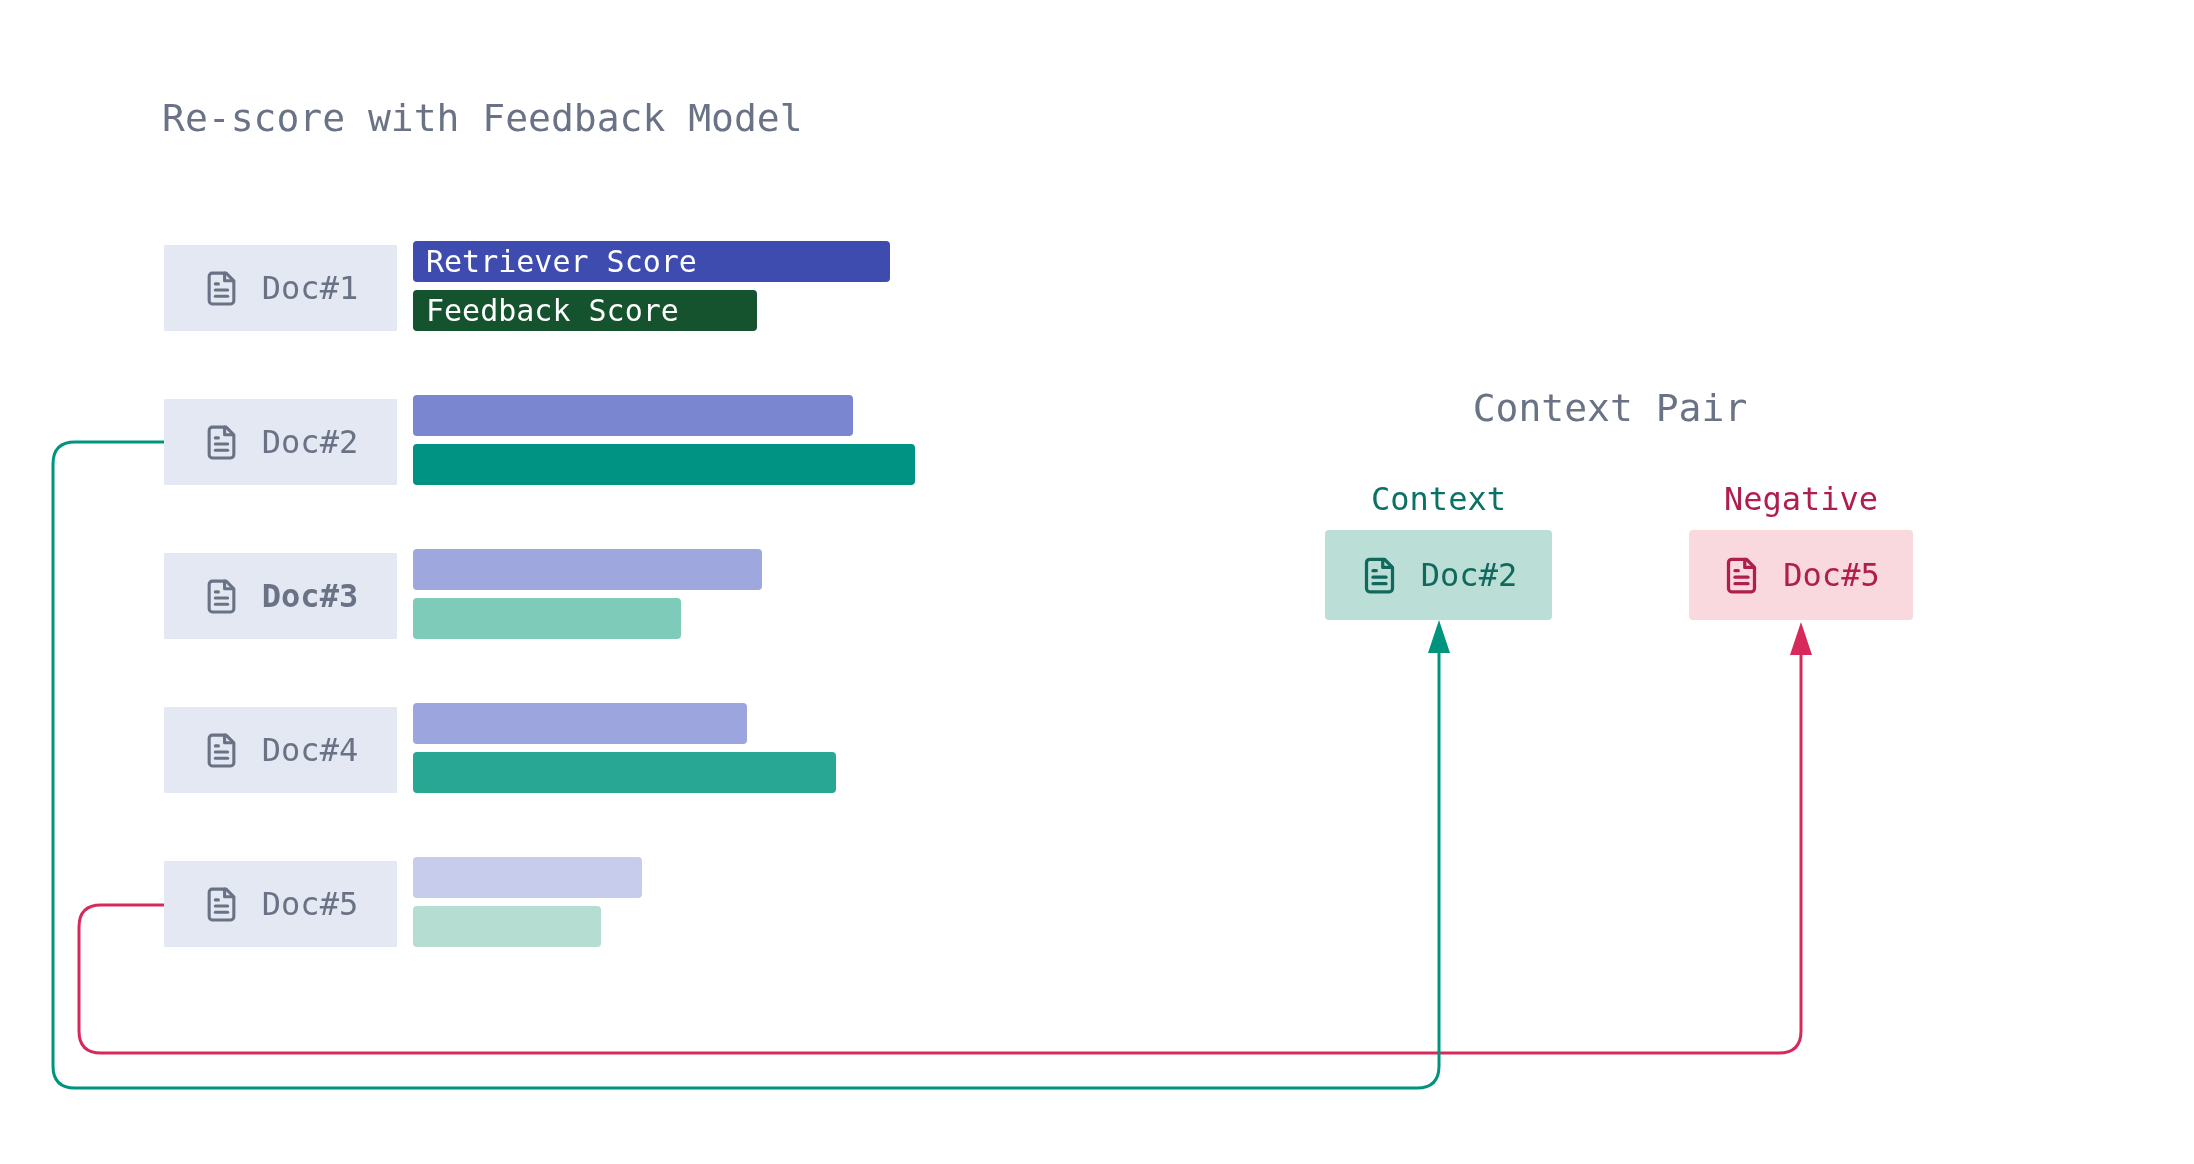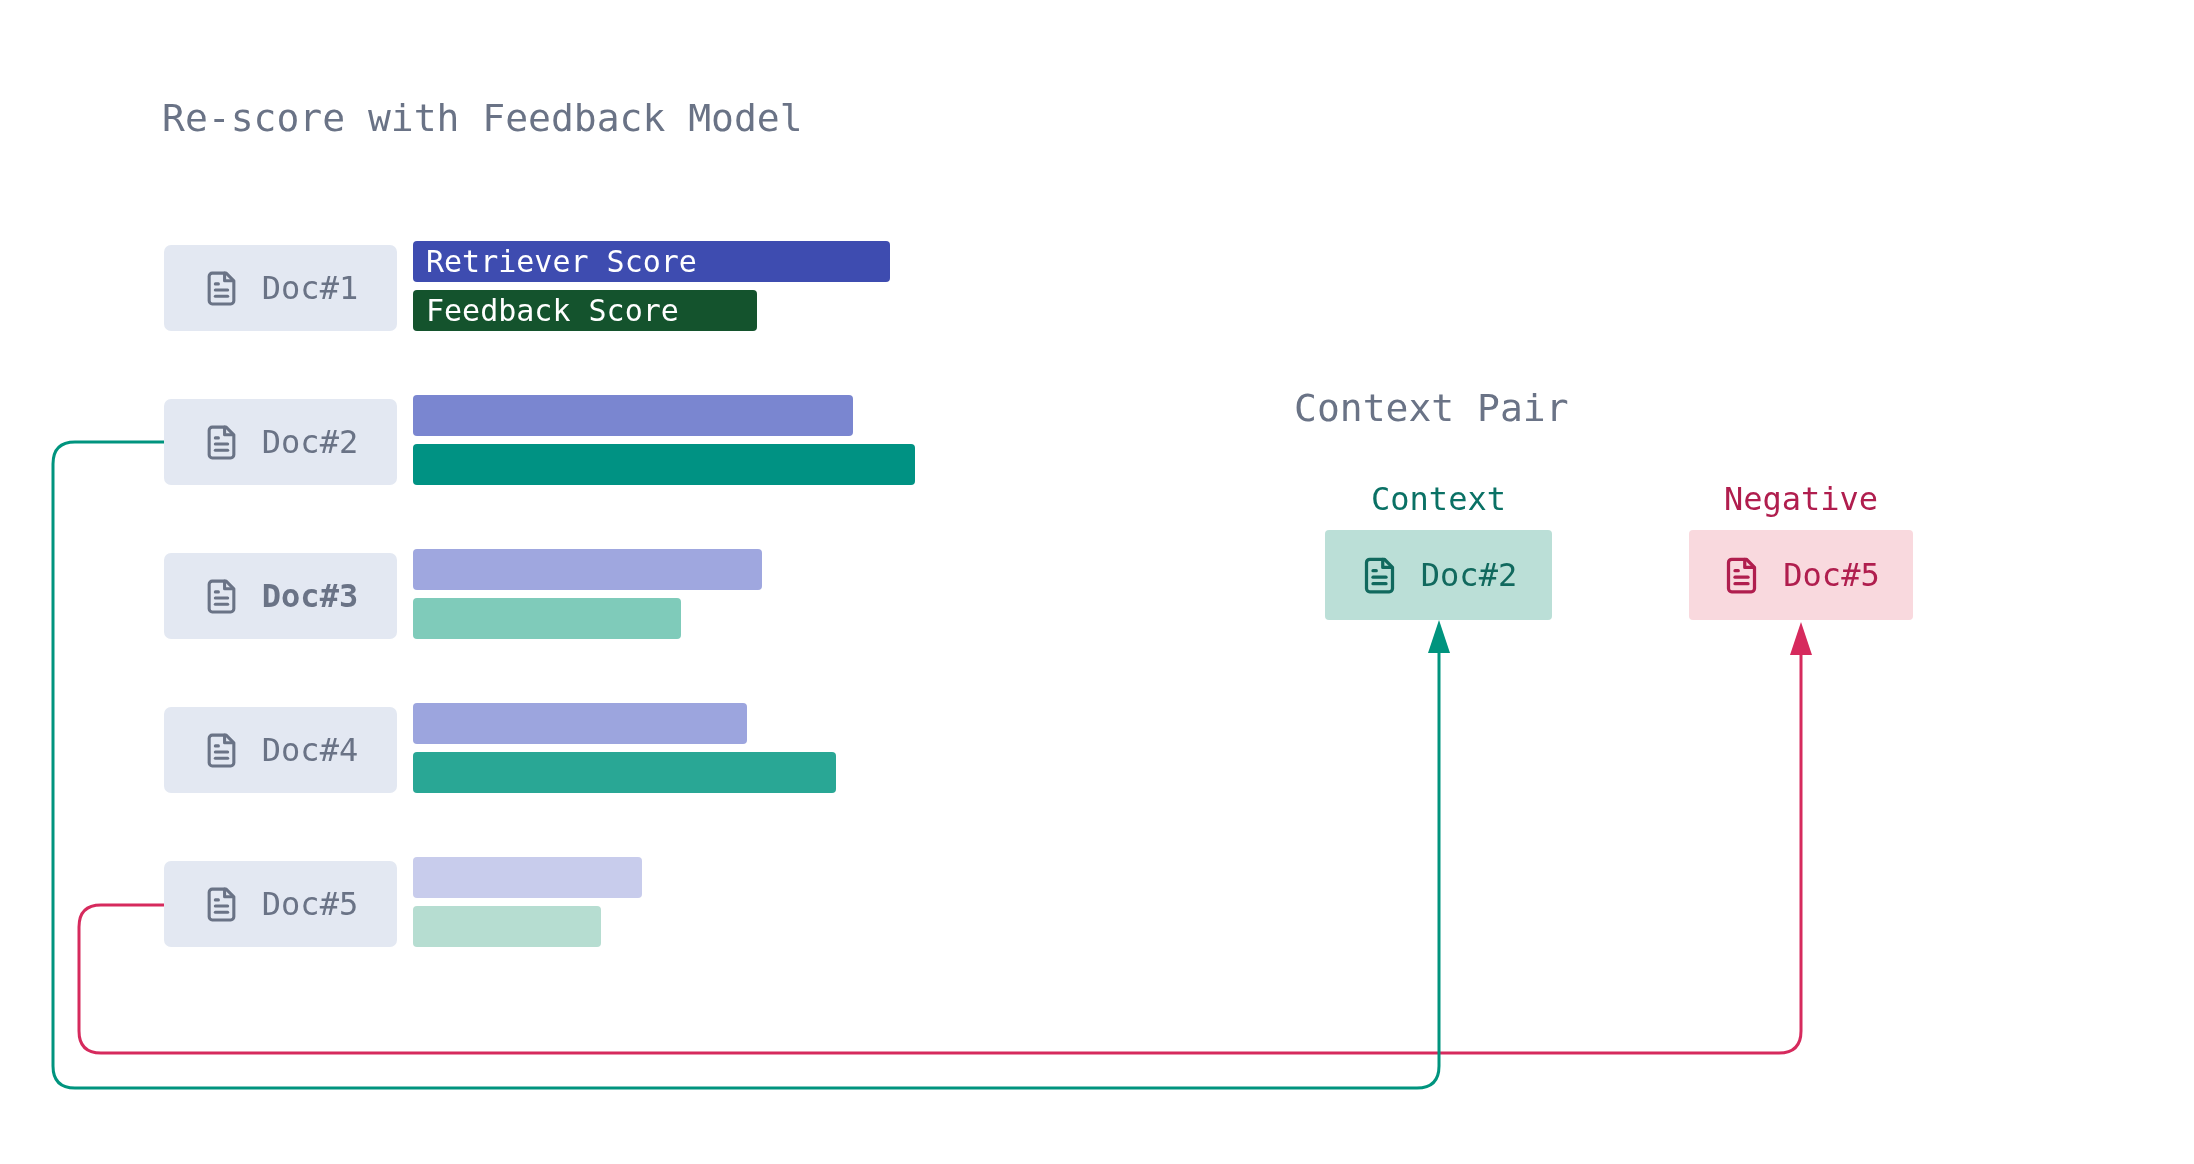--- a/index.html
+++ b/index.html
@@ -26,21 +26,21 @@
     color: var(--slate, #6A7386);
     white-space: nowrap;
     text-align: center;
   }
   .doc-row { position: absolute; left: 164px; width: 1100px; height: 94px; }
   .doc-box {
     position: absolute;
     left: 0; top: 4px;
     width: 233px; height: 86px;
     background: var(--doc-box-bg, #E3E8F2);
-    border-radius: 7px;
+    border-radius: 1px;
     display: flex; align-items: center; justify-content: center;
     gap: 22px;
     color: var(--slate, #6A7386);
     font-size: 32px;
   }
   .doc-icon { display: inline-flex; }
   .doc-icon svg { width: 37px; height: 37px; display: block; }
   .bar {
     position: absolute;
     left: 249px;
@@ -51,22 +51,23 @@
     line-height: 41px;
     padding-left: 13px;
     box-sizing: border-box;
     white-space: nowrap;
     overflow: hidden;
   }
   .bar.retriever { top: 0; }
   .bar.feedback { top: 49px; }
   .context-title {
     position: absolute;
-    left: 1294px; top: 386px;
+    left: 1322px; top: 386px;
     width: 576px;
+    text-align: center;
     font-size: 38px;
     color: var(--slate, #6A7386);
   }
   .pair-label {
     position: absolute;
     top: 480px;
     font-size: 32px;
     text-align: center;
   }
   .pos-label { left: 1325px; width: 227px; color: var(--pos-label, #0A7165); }

